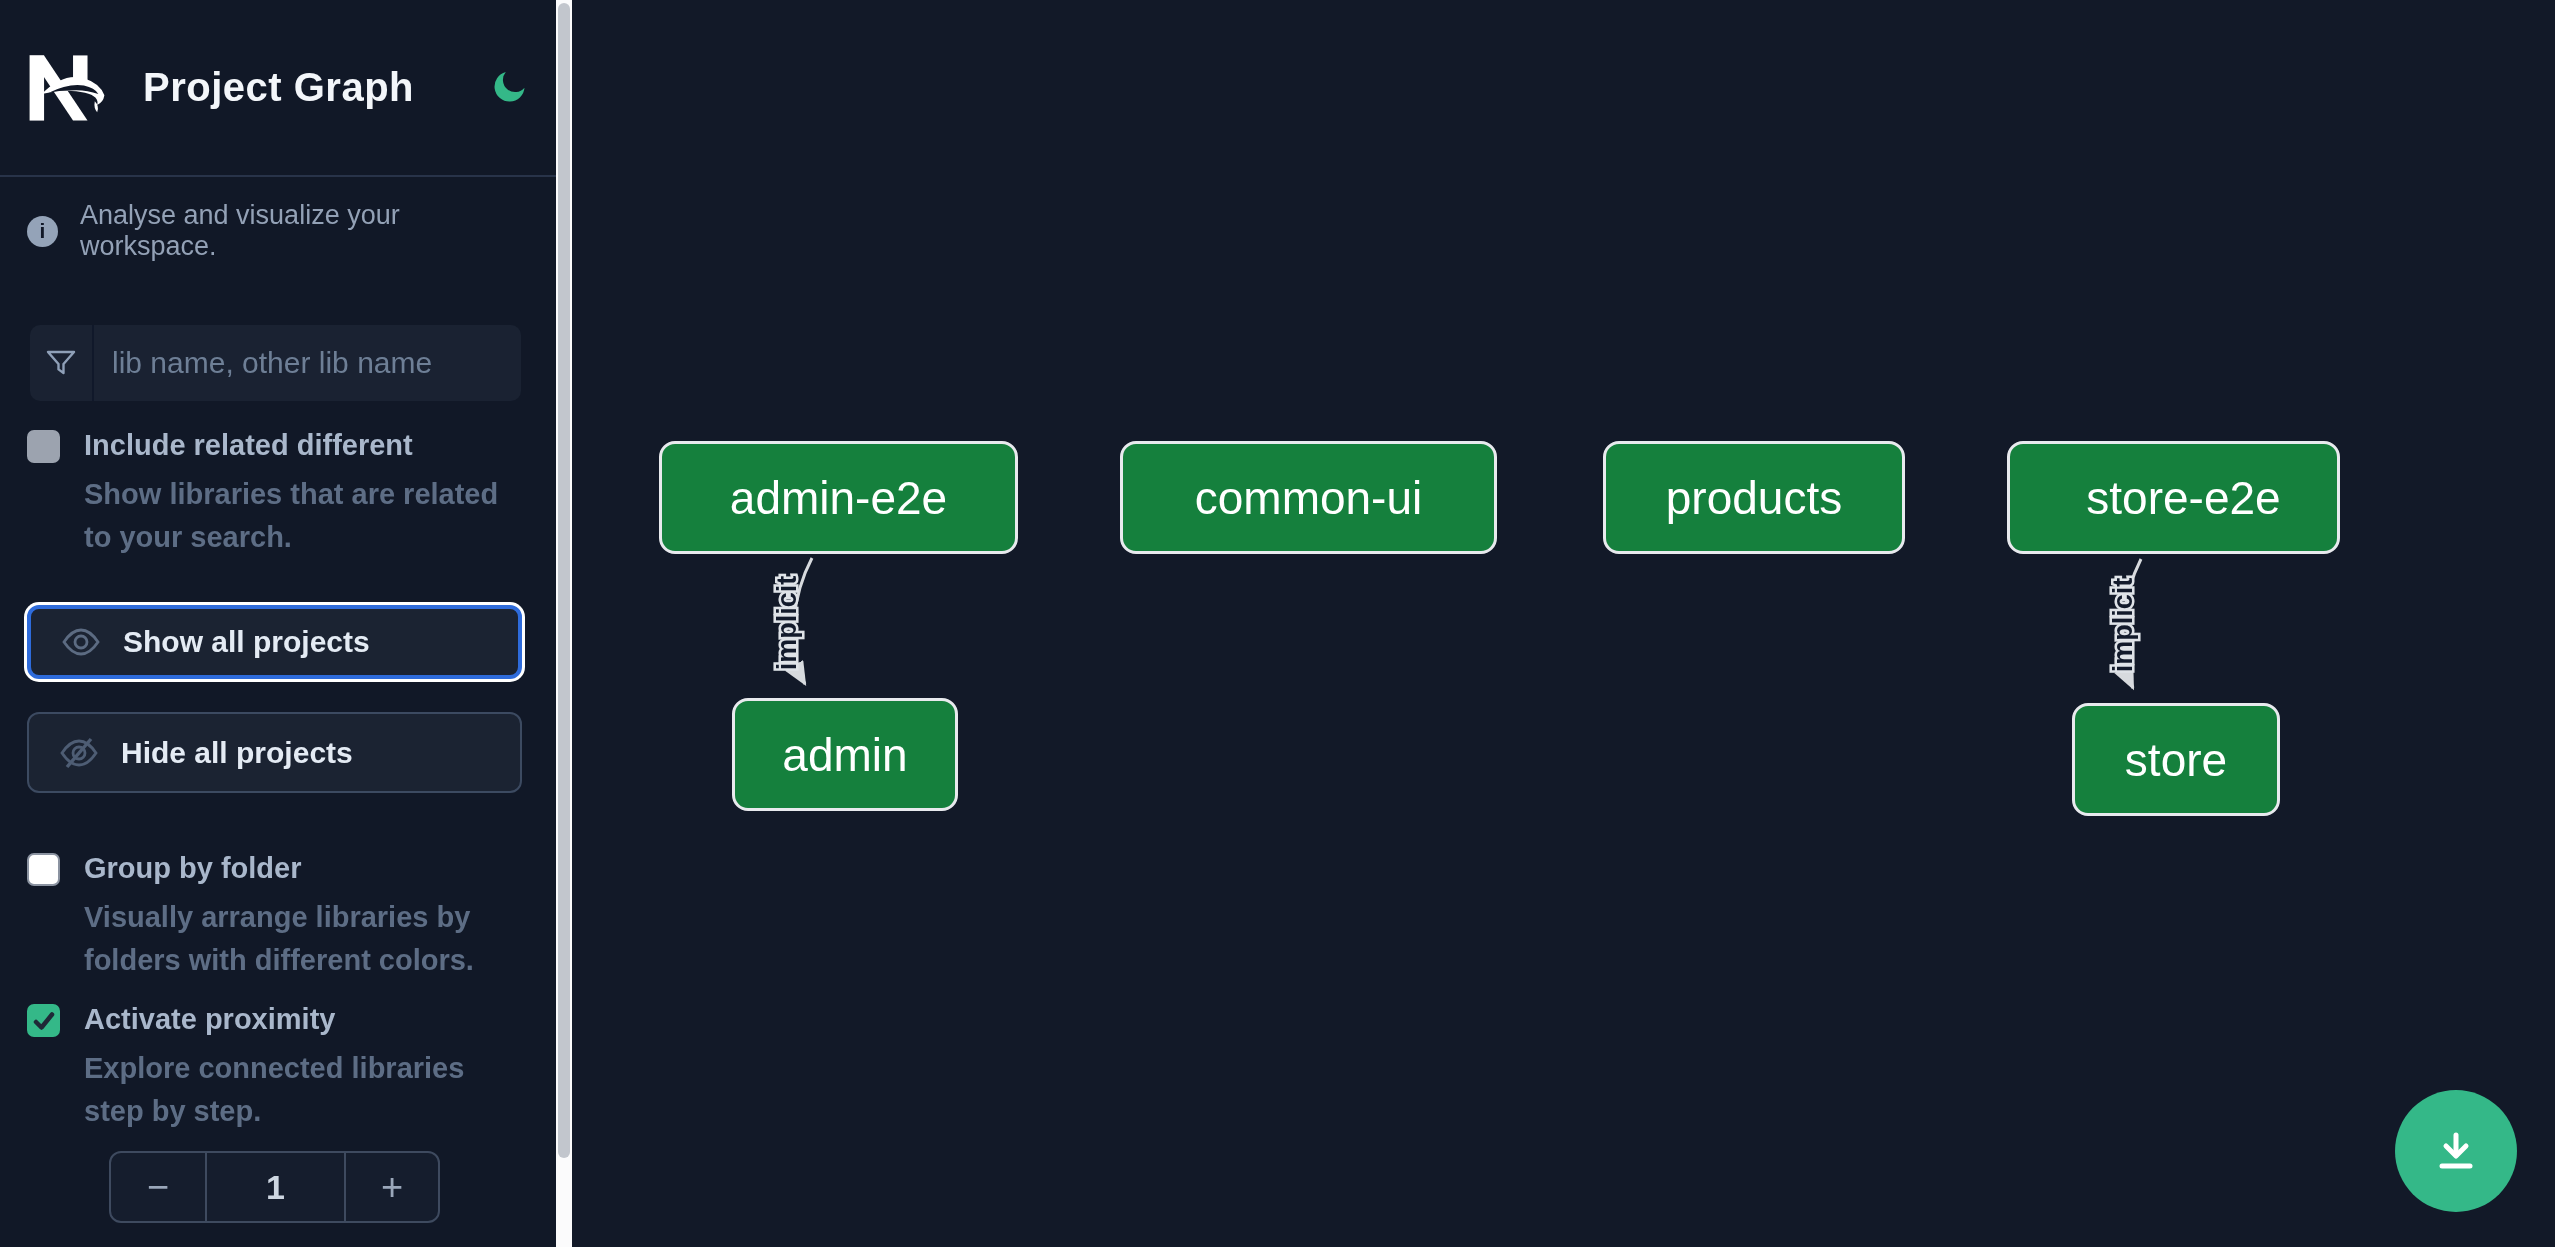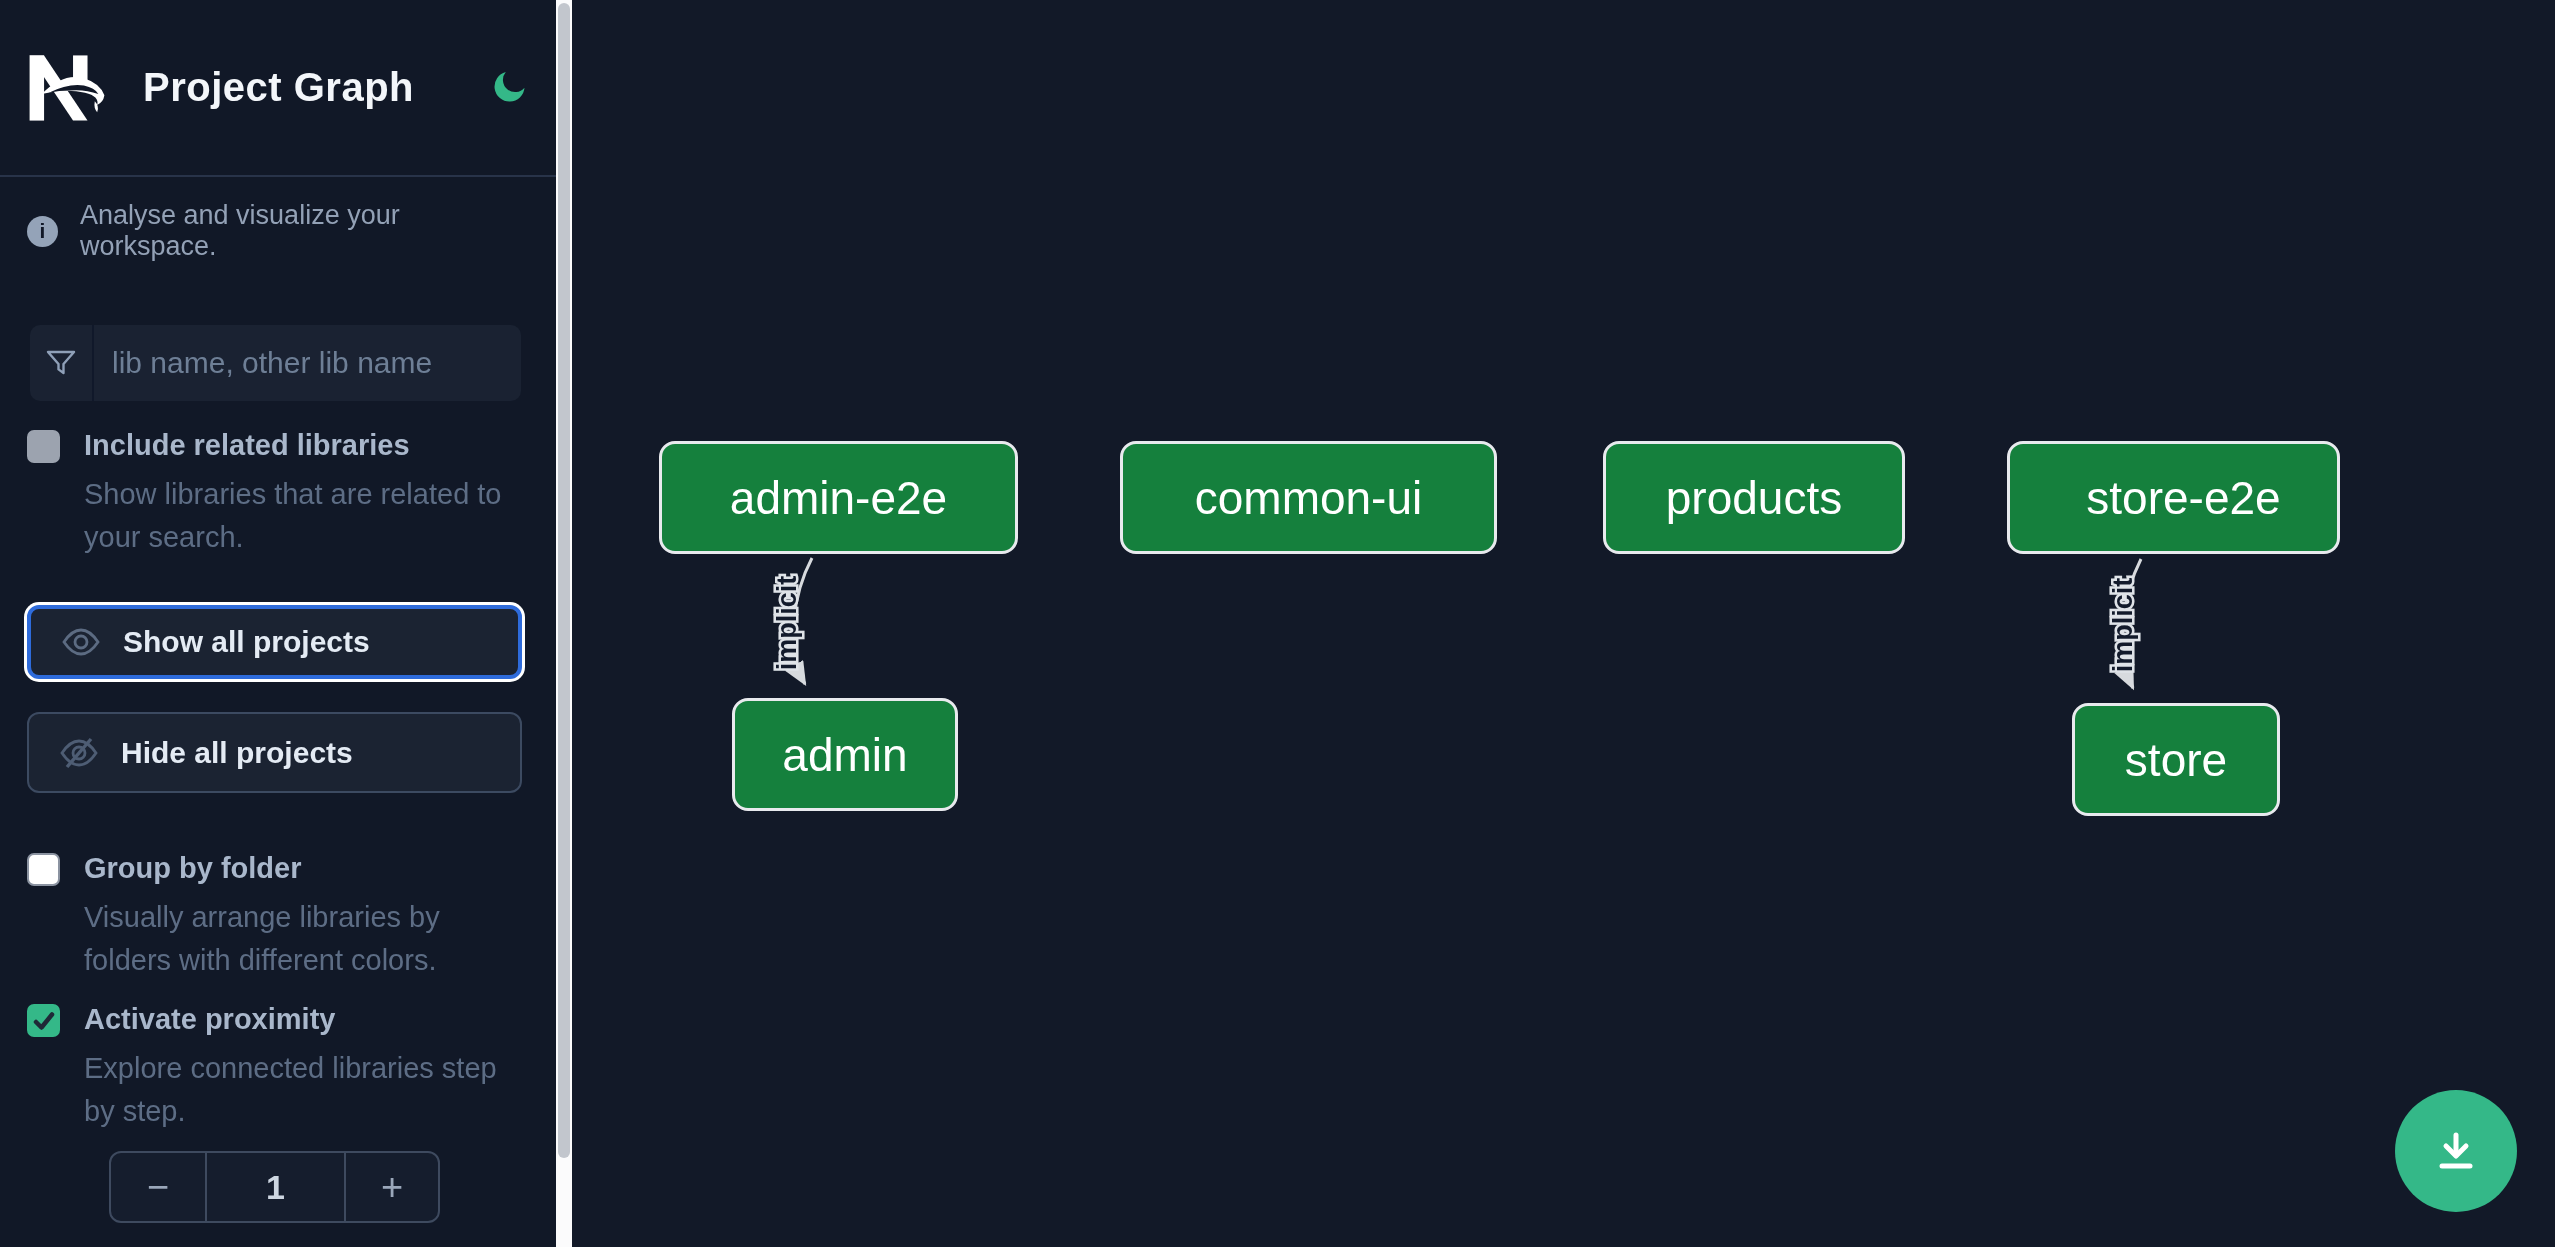--- a/index.html
+++ b/index.html
@@ -28,21 +28,21 @@
 
   .opt{position:absolute;left:27px;width:515px;display:grid;grid-template-columns:33px 1fr;column-gap:24px;row-gap:10px;}
   .opt-include{top:428px;}
   .opt-group{top:851px;}
   .opt-prox{top:1002px;}
   .checkbox{width:33px;height:33px;border-radius:7px;margin-top:2px;}
   .cb-gray{background:#9ca3af;}
   .cb-white{background:#ffffff;border:2px solid #8b93a1;}
   .cb-green{background:#34b888;display:flex;align-items:center;justify-content:center;}
   .opt-label{font-size:29px;font-weight:700;color:#a9b7cb;align-self:center;}
-  .opt-desc{grid-column:2;font-size:29px;color:#5d6d85;line-height:43px;max-width:440px;}
+  .opt-desc{grid-column:2;font-size:29px;color:#5d6d85;line-height:43px;max-width:440px;font-weight:bold;}
 
   .sb-btn{position:absolute;left:27px;width:495px;display:flex;align-items:center;gap:22px;
           background:#1b2332;border-radius:12px;padding:0 0 0 30px;cursor:pointer;color:#4e5d74;}
   .btn-show{top:605px;height:74px;border:4px solid #2e6bdb;box-shadow:0 0 0 3px #ffffff;color:#5c6b82;}
   .btn-hide{top:712px;height:81px;border:2px solid #3c4a61;}
   .sb-btn .btn-label{font-size:30px;font-weight:600;color:#e4ebf4;}
 
   .stepper{position:absolute;top:1151px;left:109px;width:331px;height:72px;border:2px solid #3e4a5f;border-radius:12px;
            background:#151d2d;display:flex;align-items:stretch;overflow:hidden;}
   .stepper .cell{display:flex;align-items:center;justify-content:center;}
@@ -104,21 +104,21 @@
       <span class="funnel-cell">
         <svg width="32" height="32" viewBox="0 0 32 32" fill="none" stroke="currentColor" stroke-width="2.4" stroke-linejoin="round" aria-hidden="true">
           <path d="M3 5 h26 l-10.5 12 v9 l-5 -3.6 v-5.4 Z"></path>
         </svg>
       </span>
       <input type="text" value="" placeholder="lib name, other lib name" style="">
     </div>
 
     <div class="opt opt-include">
       <span class="checkbox cb-gray"></span>
-      <span class="opt-label">Include related libraries</span>
+      <span class="opt-label">Include related different</span>
       <span class="opt-desc">Show libraries that are related to your search.</span>
     </div>
 
     <button class="sb-btn btn-show">
       <svg width="40" height="40" viewBox="0 0 40 40" fill="none" stroke="currentColor" stroke-width="2.8" aria-hidden="true">
         <path d="M3 20 C9 11 15 8 20 8 C25 8 31 11 37 20 C31 29 25 32 20 32 C15 32 9 29 3 20 Z"></path>
         <circle cx="20" cy="20" r="6"></circle>
       </svg>
       <span class="btn-label">Show all projects</span>
     </button>

